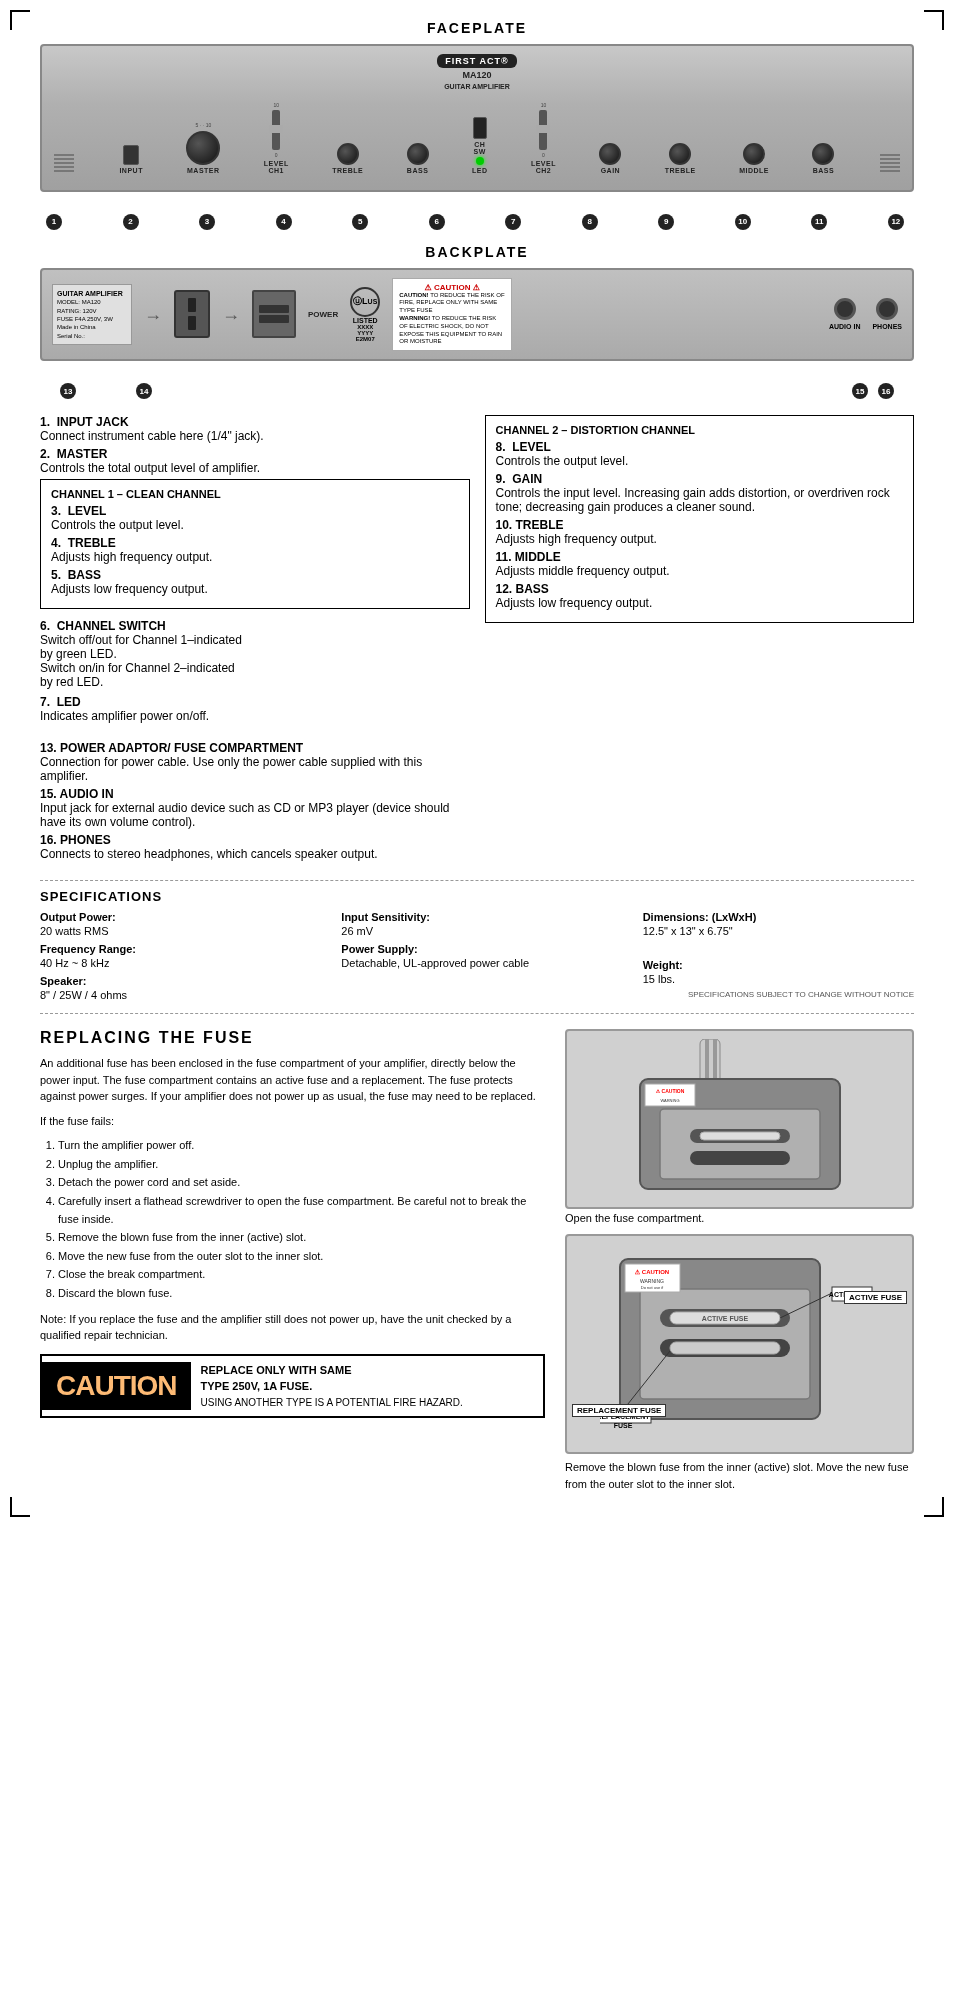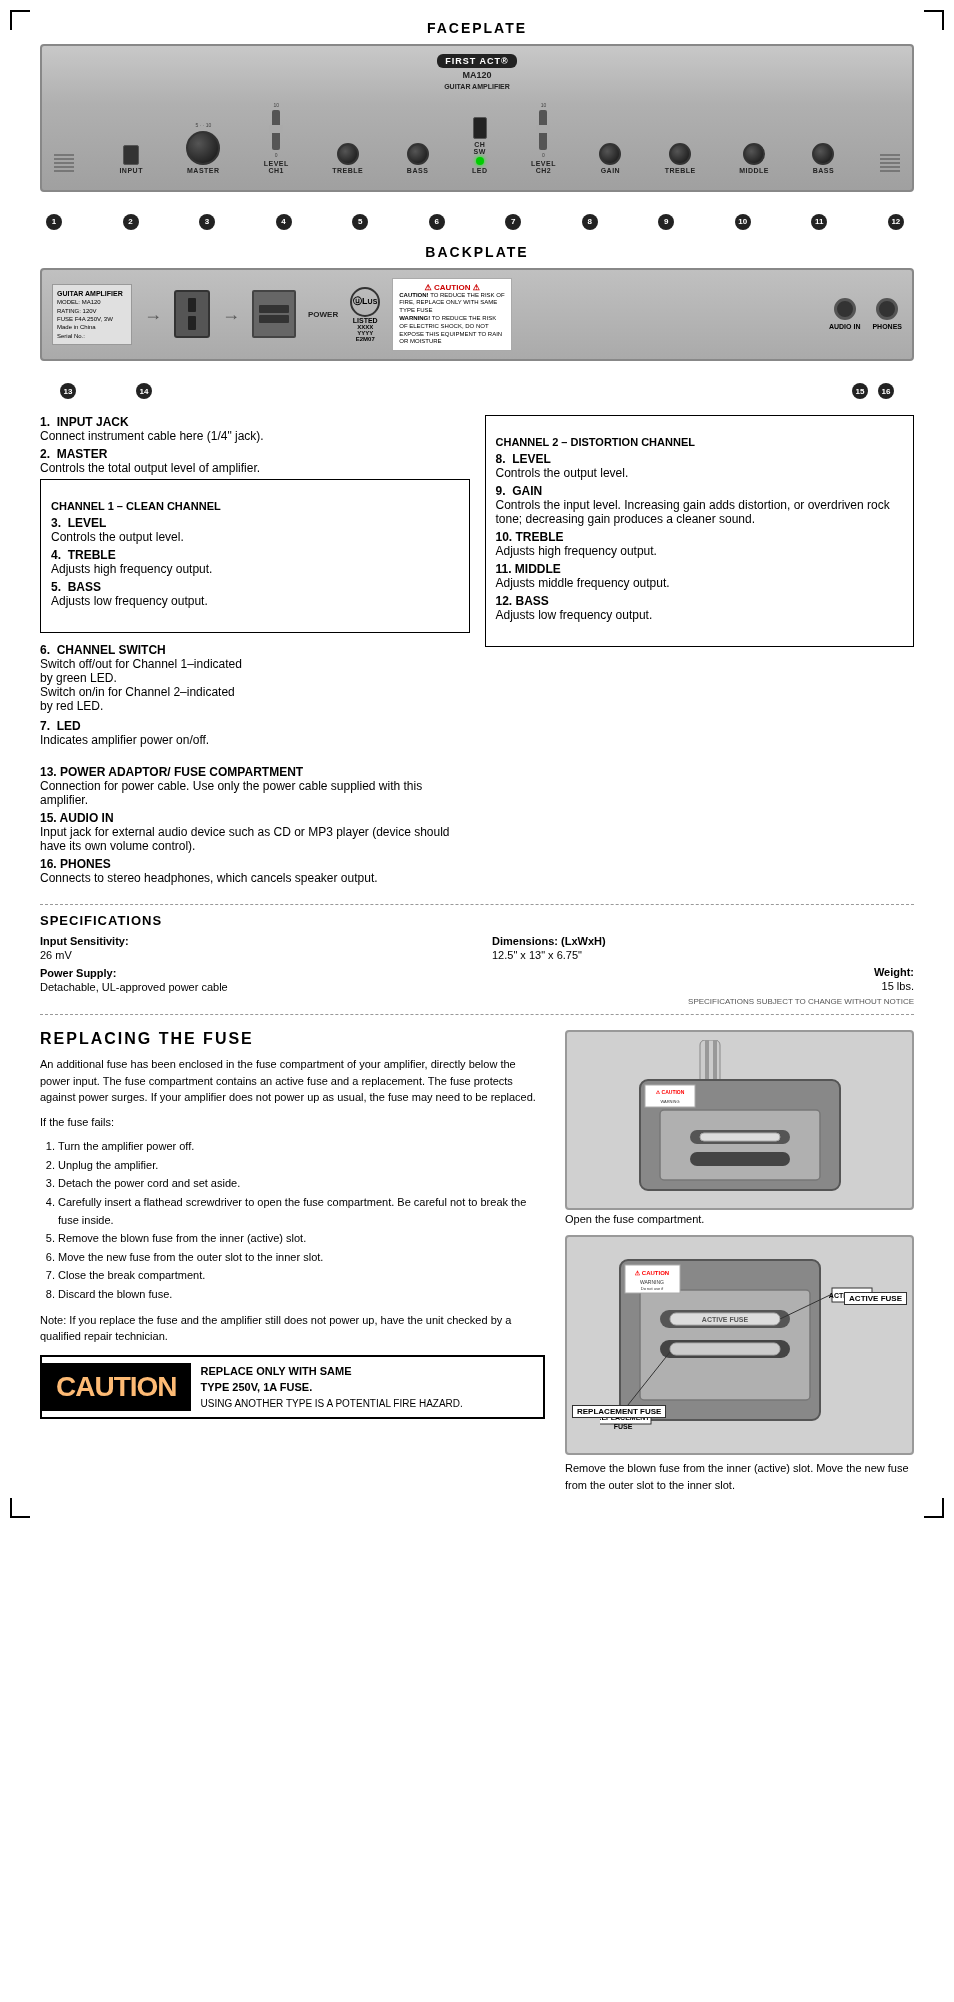--- a/index.html
+++ b/index.html
@@ -273,21 +273,21 @@
       flex: 1;
     }
     .desc-item {
       margin-bottom: 4px;
     }
     .desc-item .label {
       font-weight: bold;
     }
     .bordered-box {
       border: 1.5px solid #000;
-      padding: 20px 10px;
+      padding: 8px 10px;
       margin-bottom: 10px;
     }
     .bordered-box .box-title {
       font-weight: bold;
       font-size: 11px;
       margin-bottom: 4px;
     }
 
     
     .specs-section {
@@ -818,34 +818,48 @@
       </div>
     </div>
   </div>
 
   
   <div class="specs-section">
     <div class="specs-title">SPECIFICATIONS</div>
     <div class="specs-cols">
       <div class="specs-col">
         <div class="spec-item">
+          <span class="spec-label">Output Power:</span><br>
+          <span class="spec-value">20 watts RMS</span>
+        </div>
+        <div class="spec-item" style="margin-top:4px;">
+          <span class="spec-label">Frequency Range:</span><br>
+          <span class="spec-value">40 Hz ~ 8 kHz</span>
+        </div>
+        <div class="spec-item" style="margin-top:4px;">
+          <span class="spec-label">Speaker:</span><br>
+          <span class="spec-value">8" / 25W / 4 ohms</span>
+        </div>
+      </div>
+      <div class="specs-col">
+        <div class="spec-item">
           <span class="spec-label">Input Sensitivity:</span><br>
           <span class="spec-value">26 mV</span>
         </div>
         <div class="spec-item" style="margin-top:4px;">
           <span class="spec-label">Power Supply:</span><br>
           <span class="spec-value">Detachable, UL-approved power cable</span>
         </div>
       </div>
       <div class="specs-col">
         <div class="spec-item">
           <span class="spec-label"><span>Dimensions:</span> <span>(LxWxH)</span></span><br>
           <span class="spec-value">12.5" x 13" x 6.75"</span>
         </div>
-        <div class="spec-item" style="margin-top:3px;text-align:right;">
+        <div class="spec-item" style="margin-top:20px;">
           <span class="spec-label">Weight:</span><br>
           <span class="spec-value">15 lbs.</span>
         </div>
         <div class="specs-note">SPECIFICATIONS SUBJECT TO CHANGE WITHOUT NOTICE</div>
       </div>
     </div>
   </div>
 
   
   <div class="replace-section">

